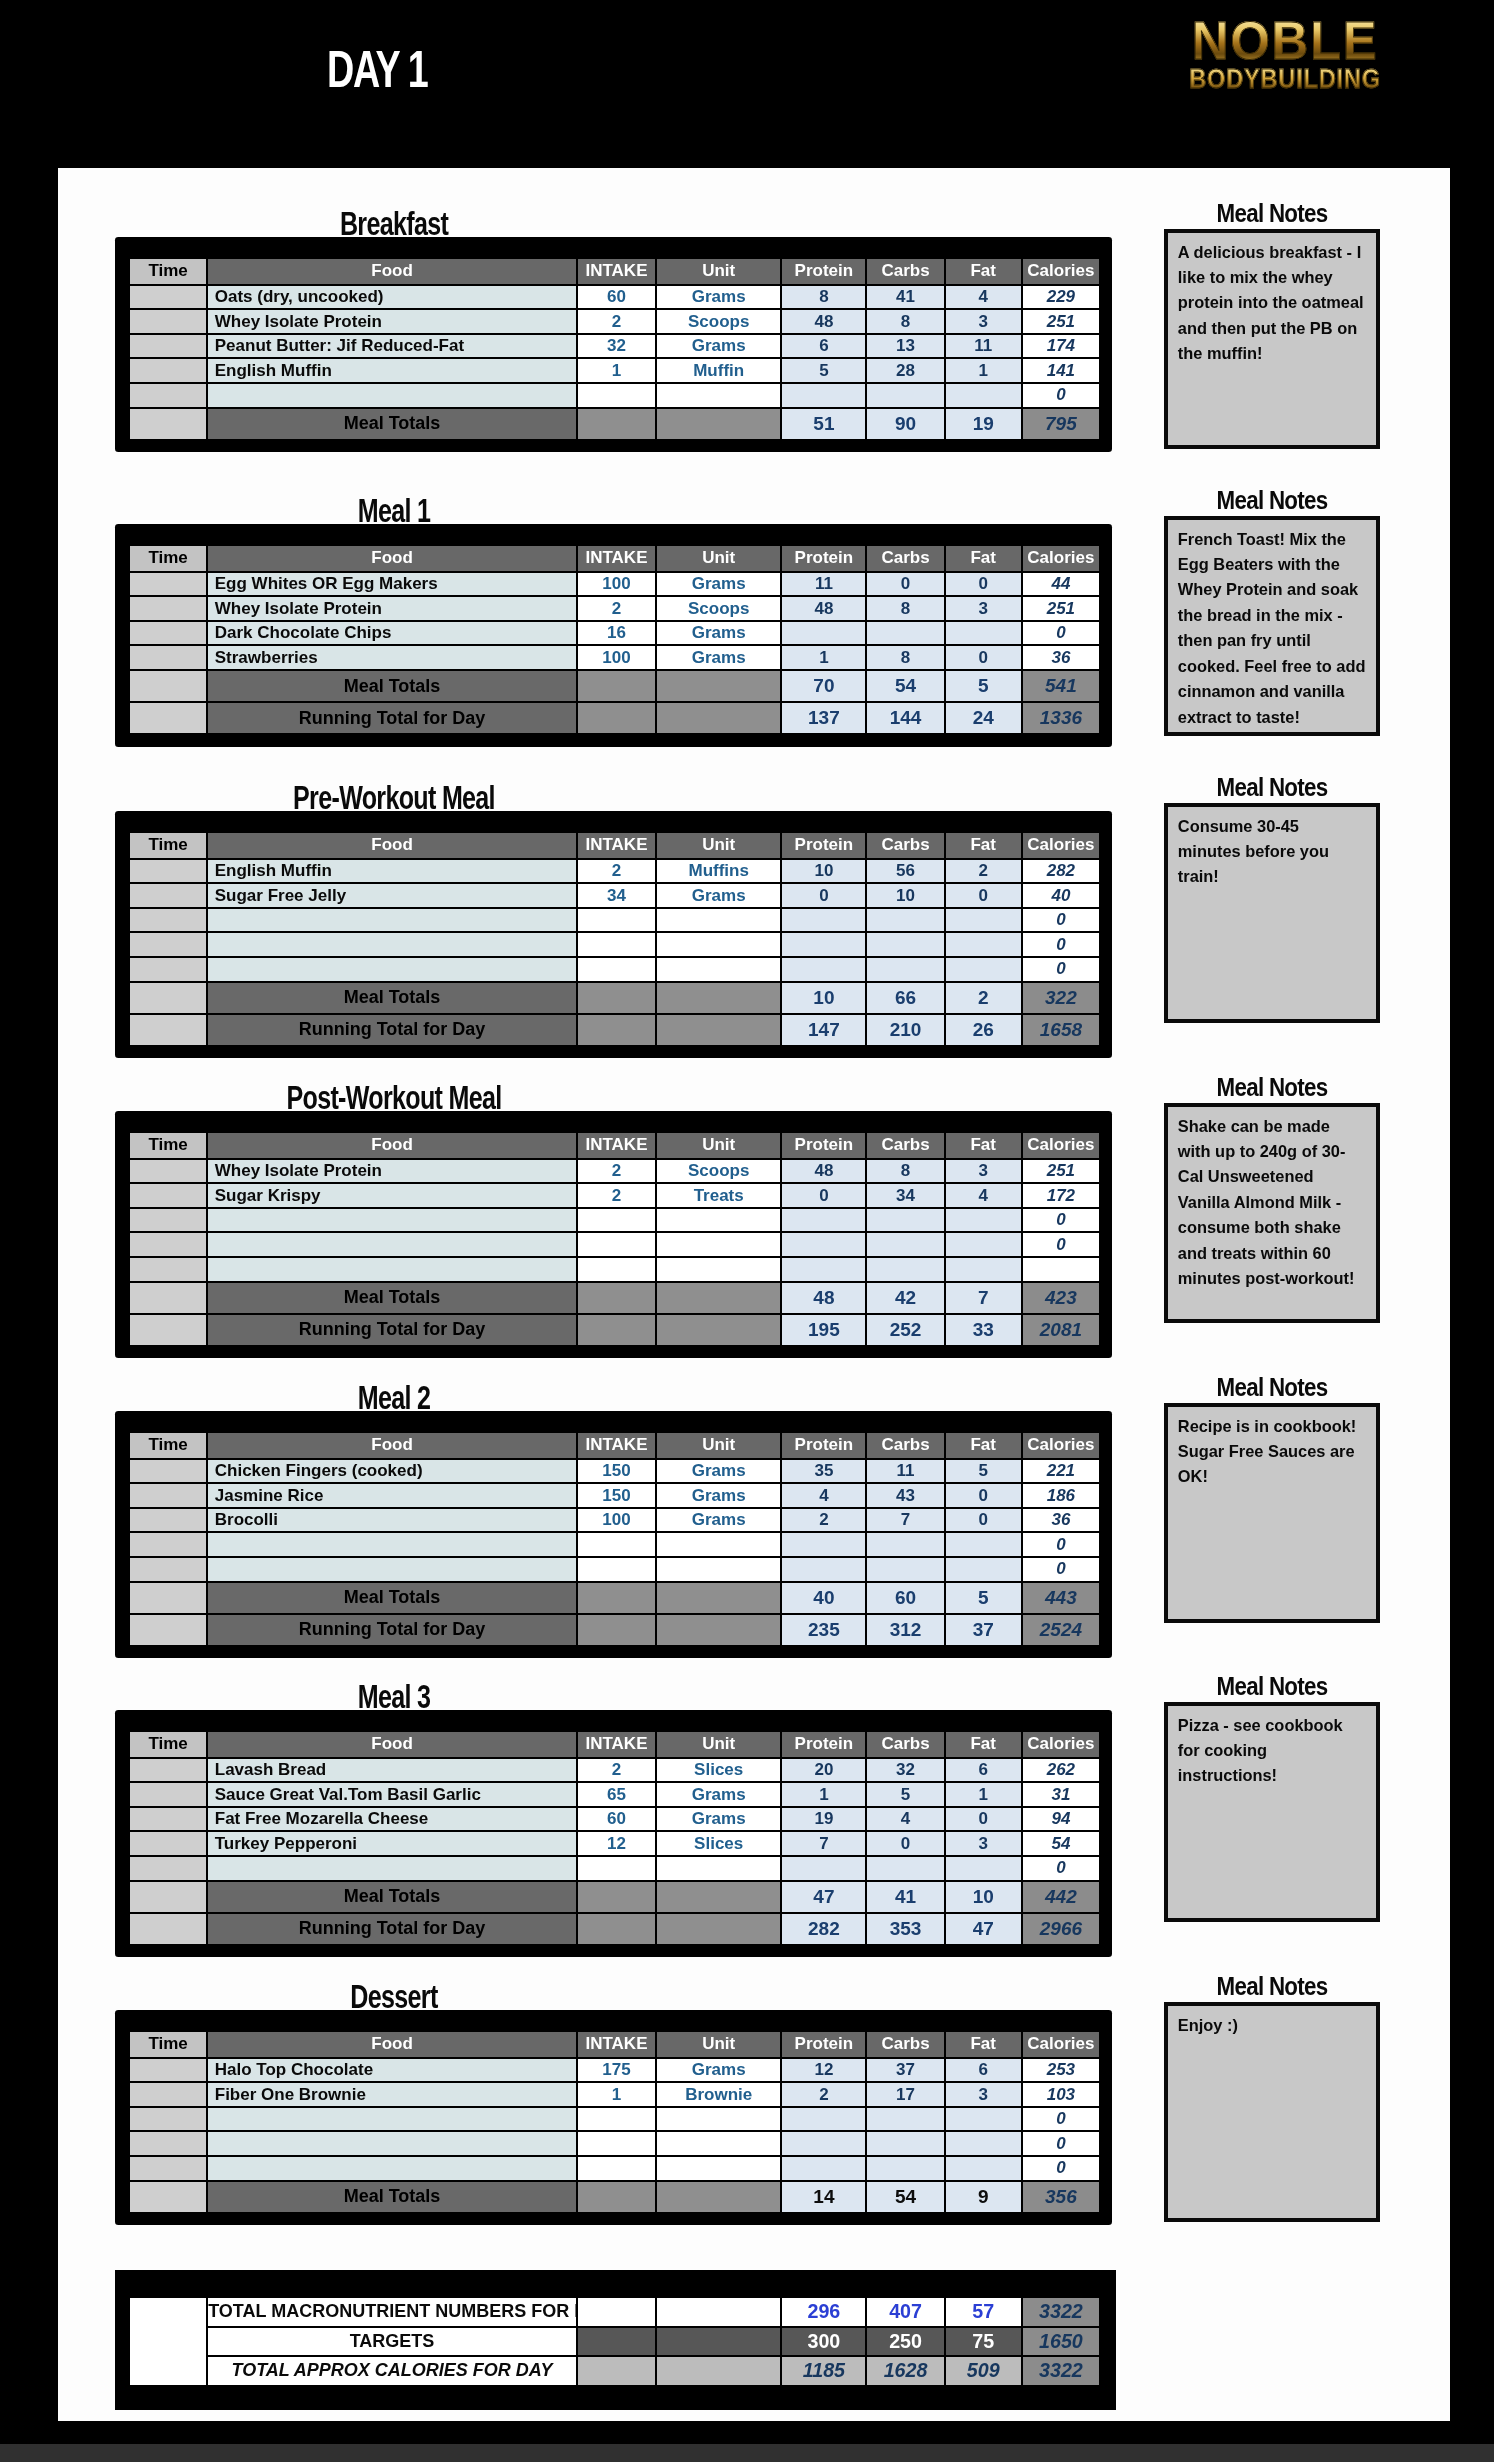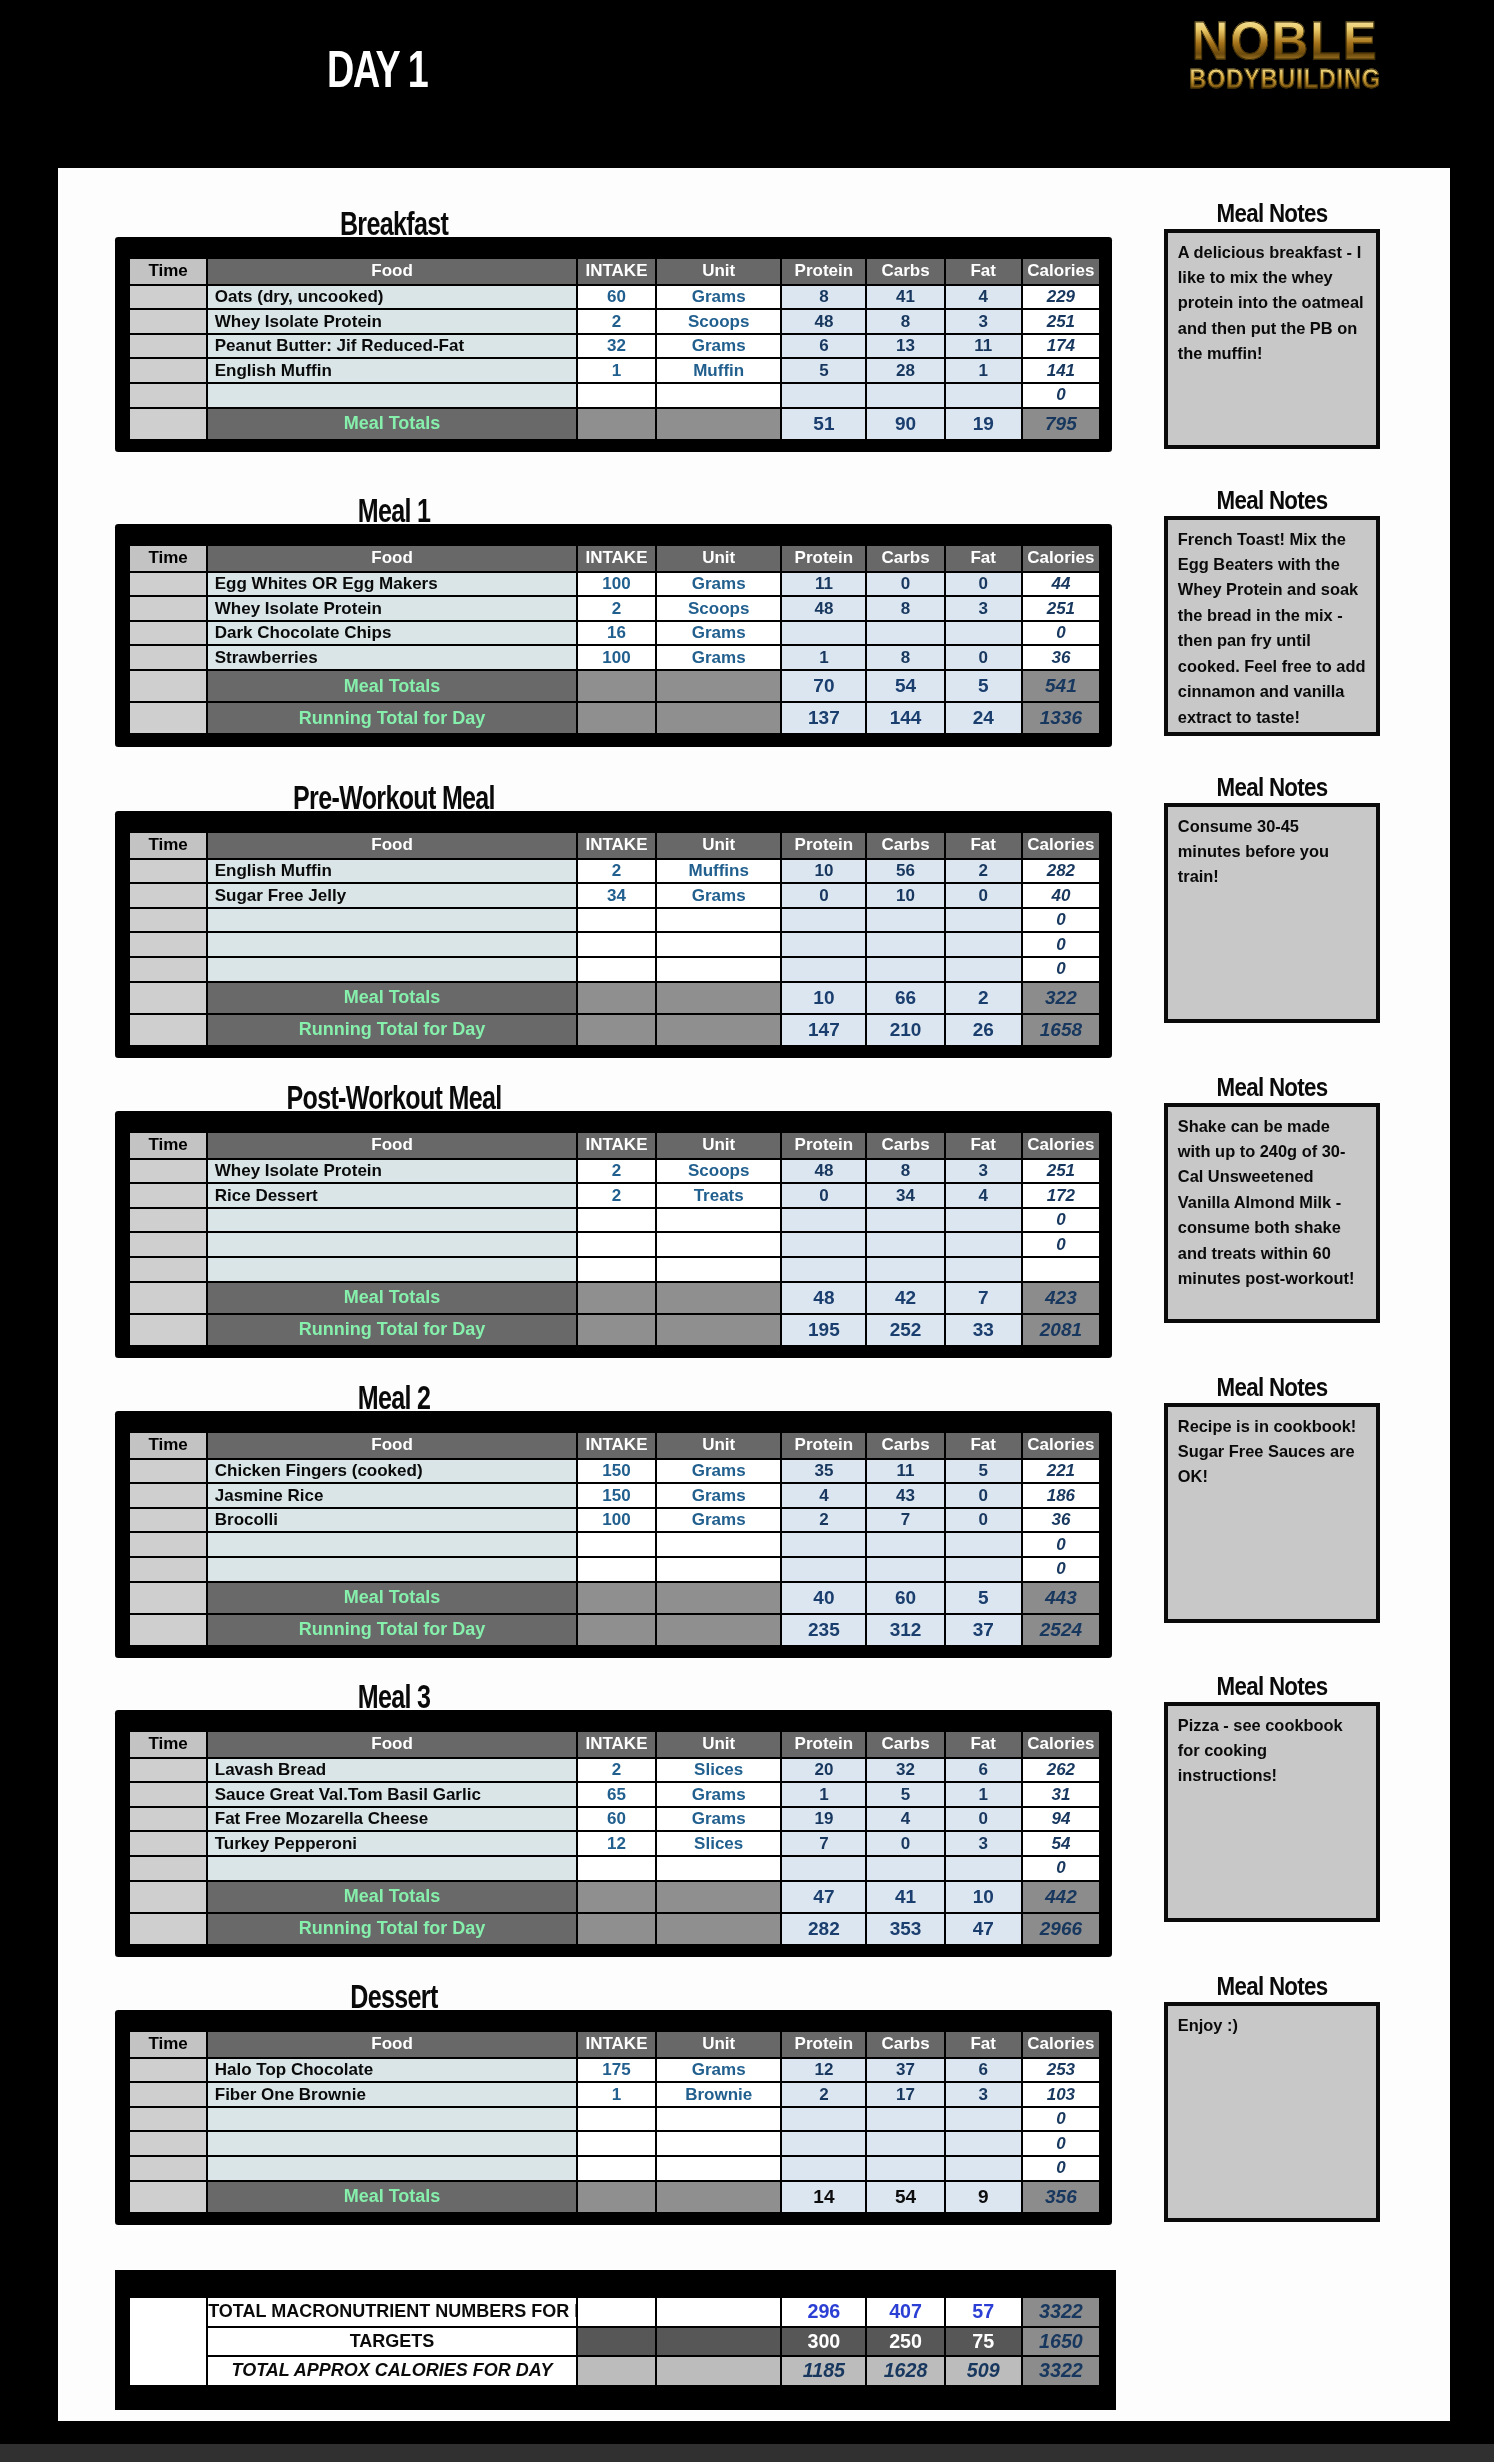--- a/index.html
+++ b/index.html
@@ -46,21 +46,21 @@
   tr.data{height:24.6px;}
   tr.totals,tr.running{height:32px;}
   th{background:var(--header-cell,#686868);color:#fff;letter-spacing:0;}
   th.c0{background:var(--time-header,#c3c3c3);color:#000;}
   tr.data td.c0{background:var(--time-cell,#cfcfcf);}
   tr.data td.c1{background:var(--food-cell,#d9e5e7);color:#0a0a0a;text-align:left;padding-left:6.6px;}
   tr.data td.c2,tr.data td.c3{background:#fff;color:var(--steel-blue,#1d5b85);}
   tr.data td.c4,tr.data td.c5,tr.data td.c6{background:var(--macro-cell,#dce6f1);color:var(--navy,#17375e);}
   tr.data td.c7{background:#fff;color:var(--navy,#17375e);font-style:italic;margin-left:37px;}
   tr.totals td.c0,tr.running td.c0{background:var(--time-cell,#cfcfcf);}
-  tr.totals td.c1,tr.running td.c1{background:var(--totals-label,#696969);color:#86efac;font-size:18px;}
+  tr.totals td.c1,tr.running td.c1{background:var(--totals-label,#696969);color:#000000;font-size:18px;}
   tr.totals td.c2,tr.totals td.c3,tr.running td.c2,tr.running td.c3{background:var(--totals-gray,#8f8f8f);}
   tr.totals td.c4,tr.totals td.c5,tr.totals td.c6,
   tr.running td.c4,tr.running td.c5,tr.running td.c6{background:var(--macro-cell,#dce6f1);color:#1a3e6e;font-size:19px;}
   tr.totals td.c7,tr.running td.c7{background:var(--cal-total-bg,#8c8c8c);color:var(--navy,#17375e);font-style:italic;font-size:19px;}
   tr.totals.dark td.c4,tr.totals.dark td.c5,tr.totals.dark td.c6{color:#0d0d0d;}
   
   .notes{position:absolute;left:1049px;top:-6.6px;width:216px;}
   .notes-title{
     margin:0;text-align:center;font-size:25.4px;font-weight:bold;color:#0a0a0a;
     letter-spacing:-0.8px;transform:scale(.88,1.05);transform-origin:center top;
@@ -438,21 +438,21 @@
                   <td class="c1">Whey Isolate Protein</td>
                   <td class="c2">2</td>
                   <td class="c3">Scoops</td>
                   <td class="c4">48</td>
                   <td class="c5">8</td>
                   <td class="c6">3</td>
                   <td class="c7">251</td>
                 </tr>
                 <tr class="data">
                   <td class="c0"></td>
-                  <td class="c1">Rice Dessert</td>
+                  <td class="c1">Sugar Krispy</td>
                   <td class="c2">2</td>
                   <td class="c3">Treats</td>
                   <td class="c4">0</td>
                   <td class="c5">34</td>
                   <td class="c6">4</td>
                   <td class="c7">172</td>
                 </tr>
                 <tr class="data">
                   <td class="c0"></td>
                   <td class="c1"></td>

